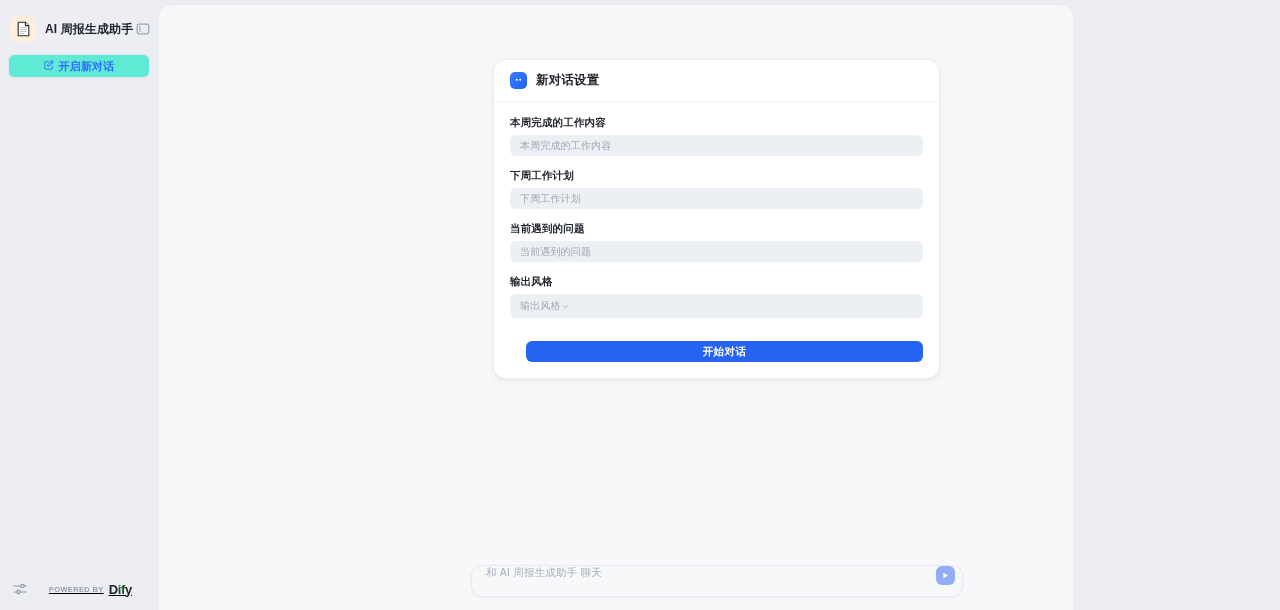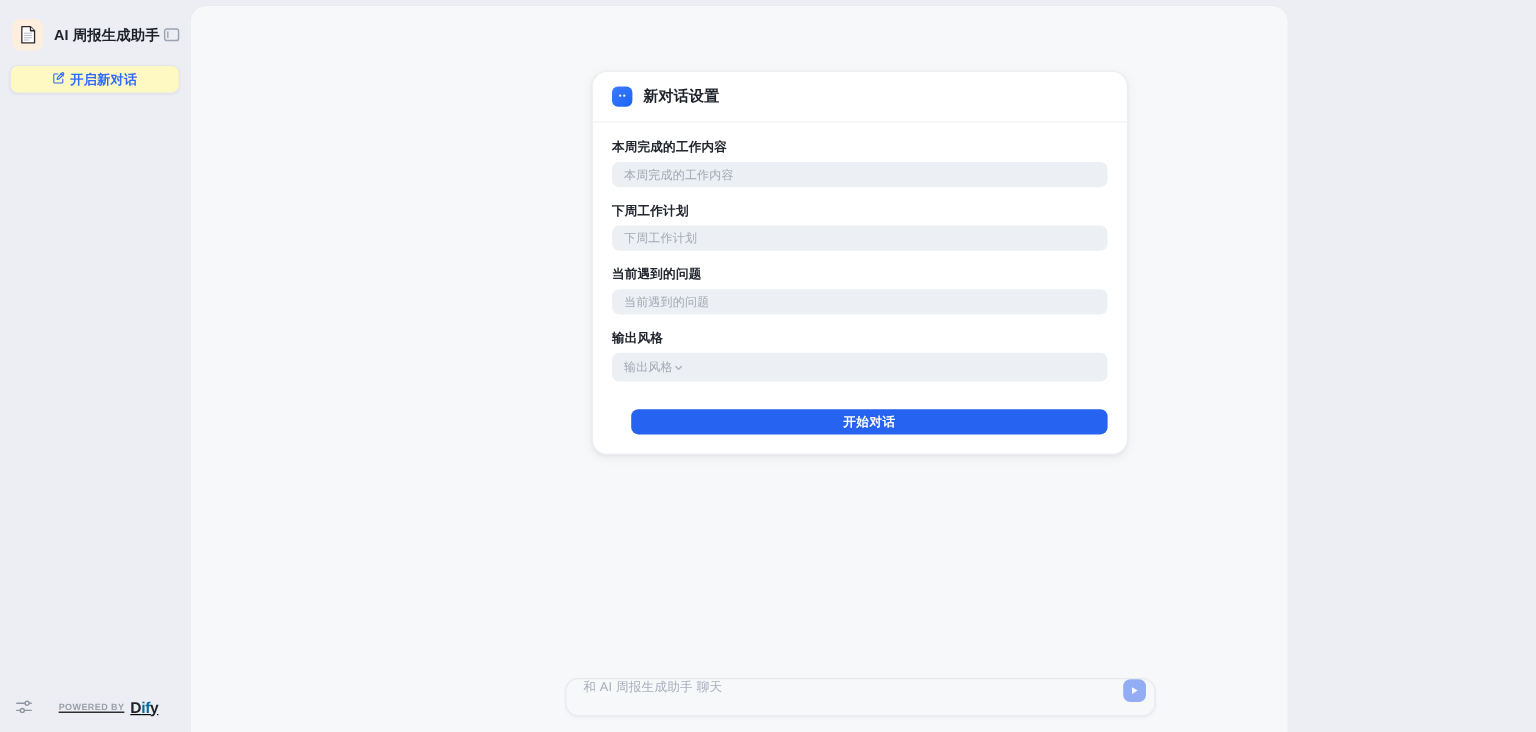--- a/index.html
+++ b/index.html
@@ -67,21 +67,21 @@
     align-items: center;
     justify-content: center;
     cursor: pointer;
     flex: 0 0 20px;
   }
 
   .new-chat-wrap { padding: 6px 8px 0 8px; }
 
   .new-chat-btn {
     height: 24px;
-    background: #fef9c3;
+    background: #5eead4;
     border: 1px solid #e4e6eb;
     border-radius: 7px;
     display: flex;
     align-items: center;
     justify-content: center;
     gap: 5px;
     cursor: pointer;
     box-shadow: 0 1px 2px rgba(16,24,40,0.05);
   }
   .new-chat-btn span {
@@ -116,21 +116,21 @@
     letter-spacing: 0.35px;
     text-transform: uppercase;
     font-weight: bold;
   }
   .dify-logo {
     font-size: 13px;
     font-weight: bold;
     letter-spacing: -0.3px;
     color: #1d2129;
   }
-  .dify-logo .mid { color: #0369a1; }
+  .dify-logo .mid { color: #14532d; }
 
   
   .main {
     flex: 1 1 auto;
     margin: 4px 2px 0 0;
     background: #f7f8fa;
     border-top-left-radius: 14px;
     border-top-right-radius: 14px;
     position: relative;
     overflow: hidden;

